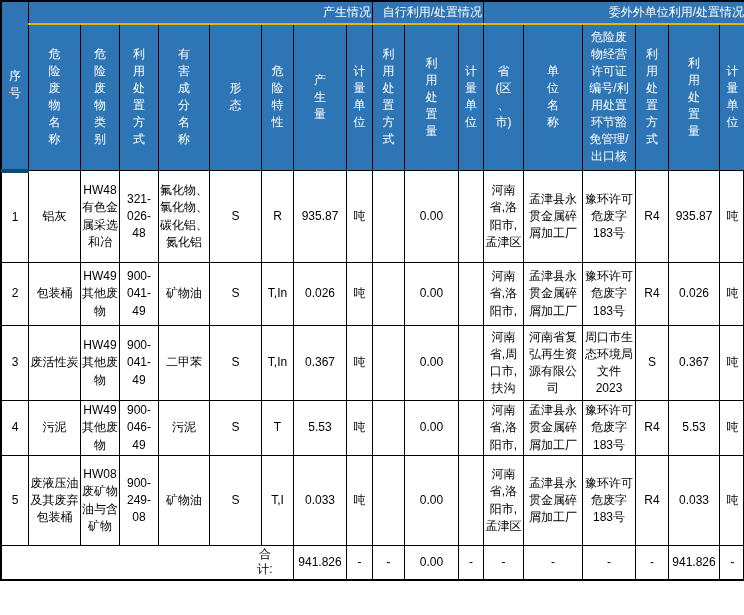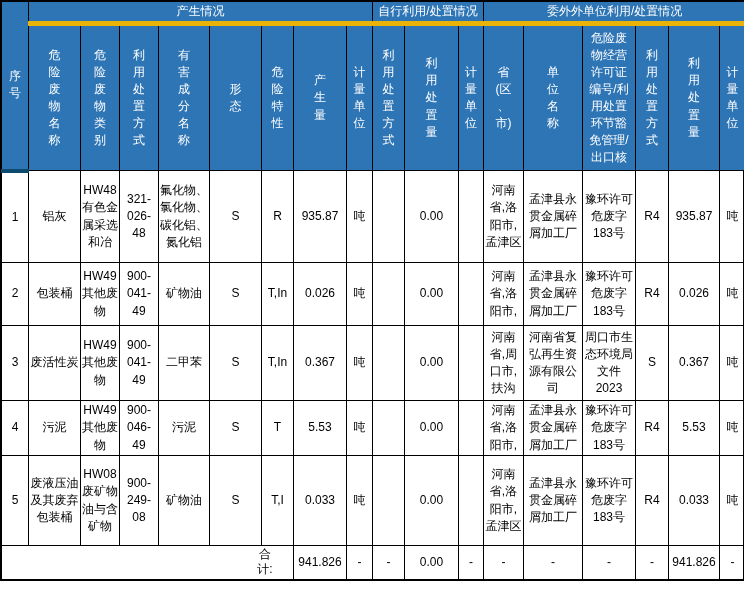--- a/index.html
+++ b/index.html
@@ -18,23 +18,23 @@
   }
   th,td{
     border:1px solid #000;padding:0 1px;
     text-align:center;vertical-align:middle;
     line-height:1.42;word-wrap:break-word;overflow:hidden;
   }
   th{
     background:#2e75b6;color:#ffffff;font-weight:normal;font-size:12px;
   }
   tr.group-row{height:22px;}
-  tr.group-row th.gcell{border-bottom:1px solid #ffffff;}
+  tr.group-row th.gcell{border-bottom:1px solid #ffffff;text-align:right;}
   tr.cols-row{height:147px;}
-  tr.cols-row th{border-top:5px solid #eab308;}
+  tr.cols-row th{border-top:2px solid #eab308;}
   th.corner{border-bottom:4px solid #0c4a6e;}
   .v{display:inline-block;width:1.15em;text-align:center;}
   .v-prov{display:inline-block;width:1.8em;}
   .v-lic{display:inline-block;width:3.4em;text-align:center;}
   tr.r0{height:92px;}
   tr.r1{height:63px;}
   tr.r2{height:75px;}
   tr.r3{height:55px;}
   tr.r4{height:90px;}
   tr.total-row{height:34px;}

